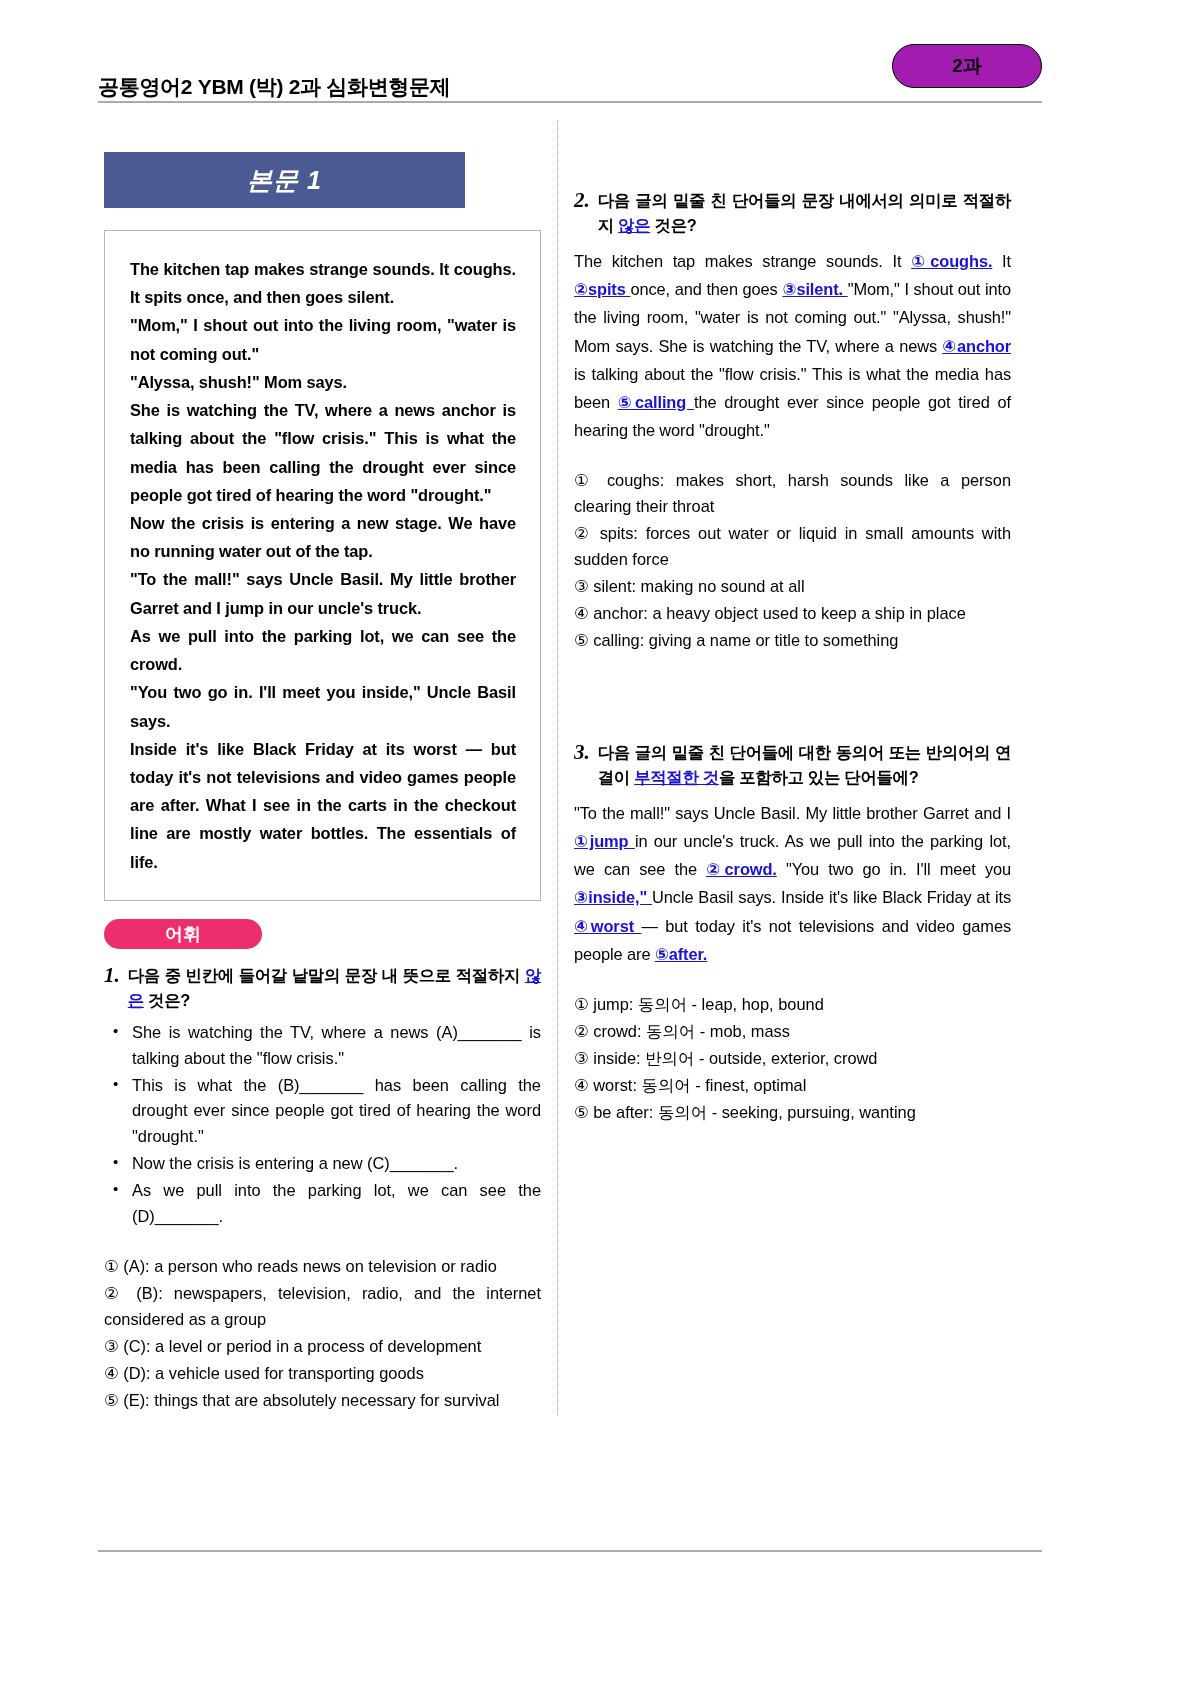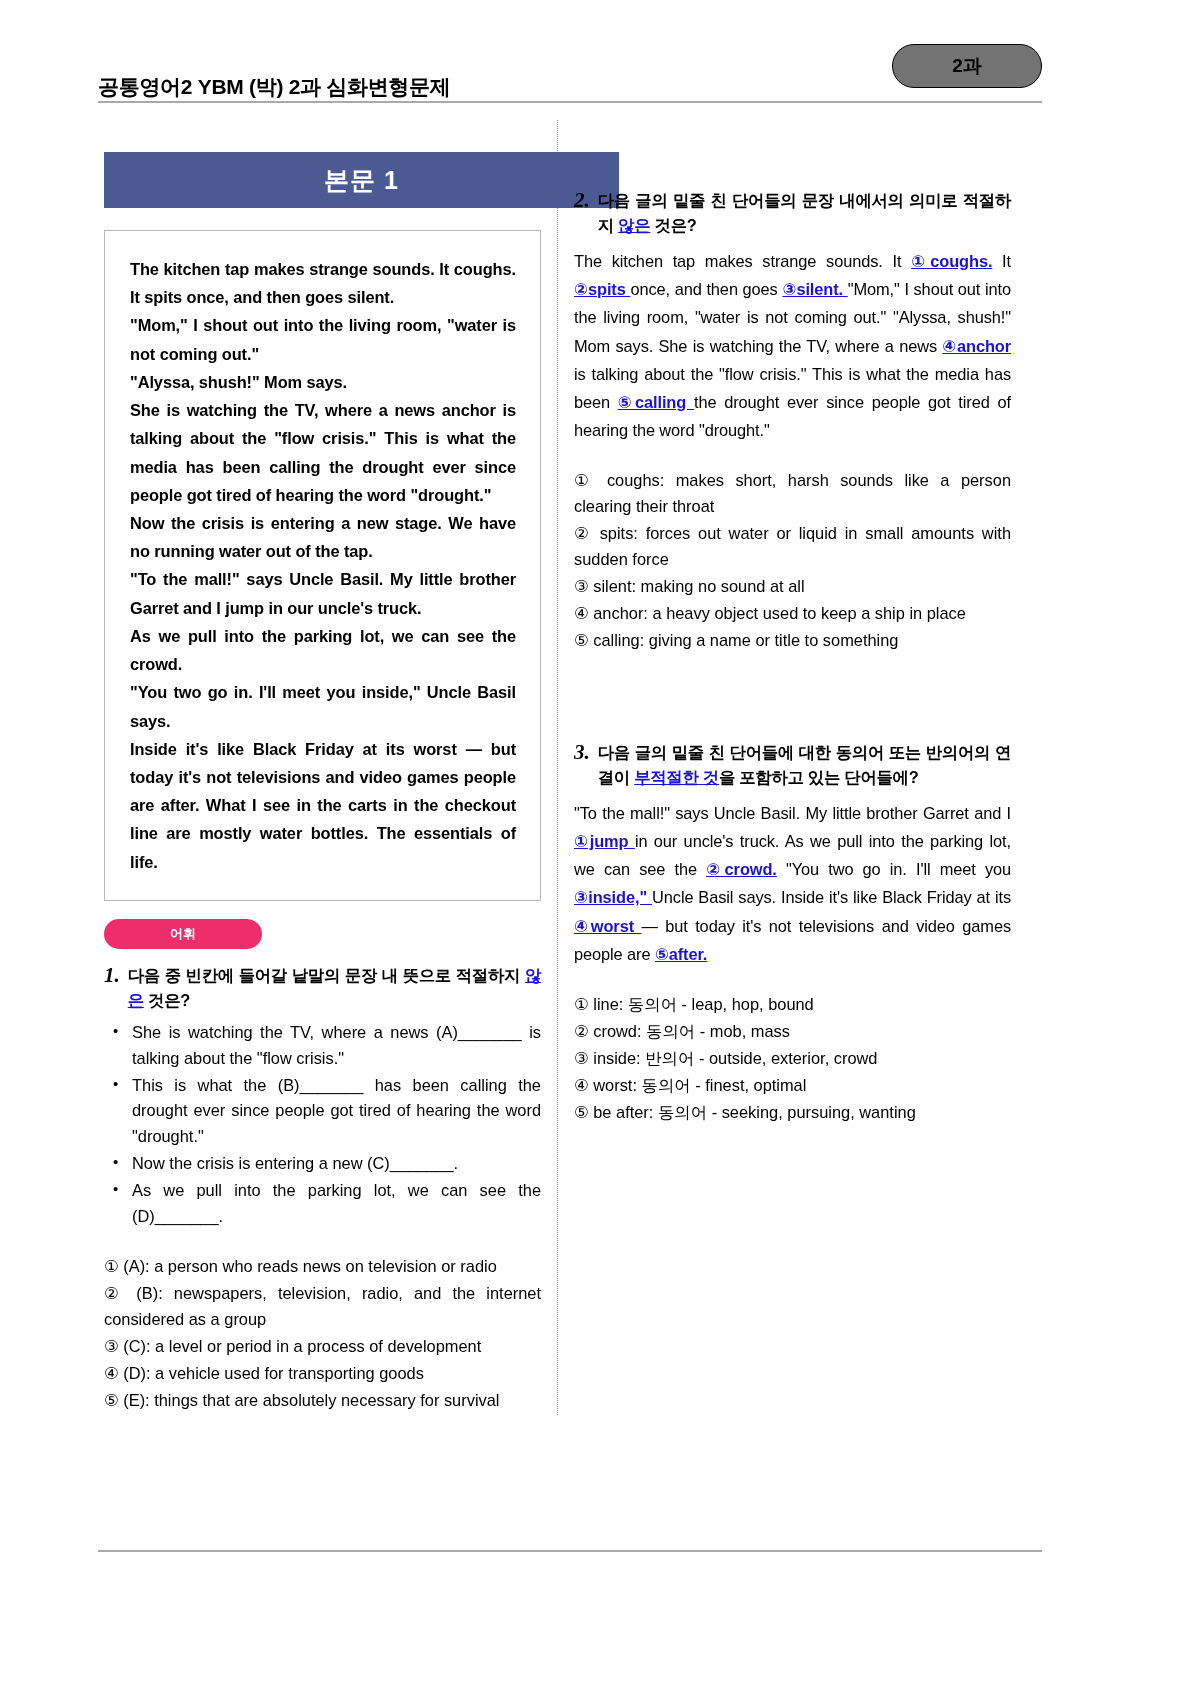--- a/index.html
+++ b/index.html
@@ -47,21 +47,21 @@
     width: 150px;
     height: 44px;
     border: 1.6px solid #000;
     border-radius: 22px;
     box-sizing: border-box;
     display: flex;
     align-items: center;
     justify-content: center;
     font-size: 19px;
     font-weight: bold;
-    background: #737373;
+    background: #a21caf;
   }
   .header-rule {
     position: absolute;
     left: 98px;
     top: 101px;
     width: 944px;
     height: 1.6px;
     background: #aaaaaa;
   }
 
@@ -82,31 +82,32 @@
     position: absolute;
     left: 557px;
     top: 120px;
     width: 0;
     height: 1295px;
     border-left: 1.4px dotted #9a9a9a;
   }
 
   
   .banner {
-    width: 515px;
+    width: 361px;
     height: 56px;
     background: #4c5a94;
     color: #ffffff;
     display: flex;
     align-items: center;
     justify-content: center;
     font-size: 25px;
     font-weight: bold;
     letter-spacing: 1px;
     box-sizing: border-box;
+    font-style: italic;
   }
 
   
   .passage-box {
     margin-top: 22px;
     width: 437px;
     border: 1.3px solid #b8b8b8;
     box-sizing: border-box;
     padding: 13px 13px 13px 14px;
   }
@@ -125,21 +126,21 @@
   }
   .badge {
     display: inline-flex;
     align-items: center;
     justify-content: center;
     width: 158px;
     height: 30px;
     background: #ee2d6c;
     color: #ffffff;
     border-radius: 15px;
-    font-size: 13px;
+    font-size: 18px;
     font-weight: bold;
   }
 
   
   .question {
     margin-top: 14px;
   }
   .q-head {
     display: flex;
     align-items: flex-start;
@@ -297,21 +298,21 @@
         </ol>
     </div>
 
     <div class="question" style="margin-top:86px">
       <div class="q-head">
         <span class="q-num">3.</span>
         <span class="q-stem"><span>다음 글의 밑줄 친 단어들에 대한 동의어 또는 반의어의 연결이 </span><span class="neg">부적절한 것</span><span>을 포함하고 있는 단어들에?</span></span>
       </div>
       <div class="inline-passage"><span>"To the mall!" says Uncle Basil. My little brother Garret and I </span><span class="ul-blue">①jump </span><span>in our uncle's truck. As we pull into the parking lot, we can see the </span><span class="ul-blue">②crowd.</span><span> "You two go in. I'll meet you </span><span class="ul-blue">③inside," </span><span>Uncle Basil says. Inside it's like Black Friday at its </span><span class="ul-blue">④worst </span><span>— but today it's not televisions and video games people are </span><span class="ul-blue">⑤after.</span></div>
       <ol class="choices">
-          <li>① line: 동의어 - leap, hop, bound</li>
+          <li>① jump: 동의어 - leap, hop, bound</li>
           <li>② crowd: 동의어 - mob, mass</li>
           <li>③ inside: 반의어 - outside, exterior, crowd</li>
           <li>④ worst: 동의어 - finest, optimal</li>
           <li>⑤ be after: 동의어 - seeking, pursuing, wanting</li>
         </ol>
     </div>
 
   </div>
 
   <div class="footer-rule"></div>

